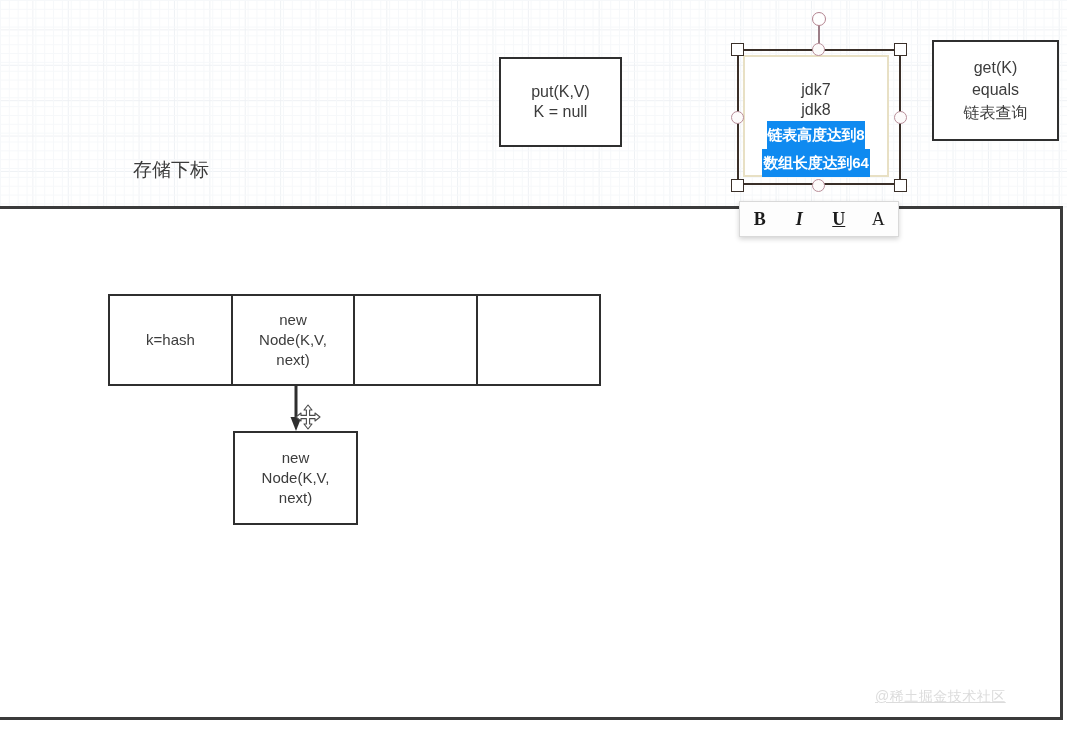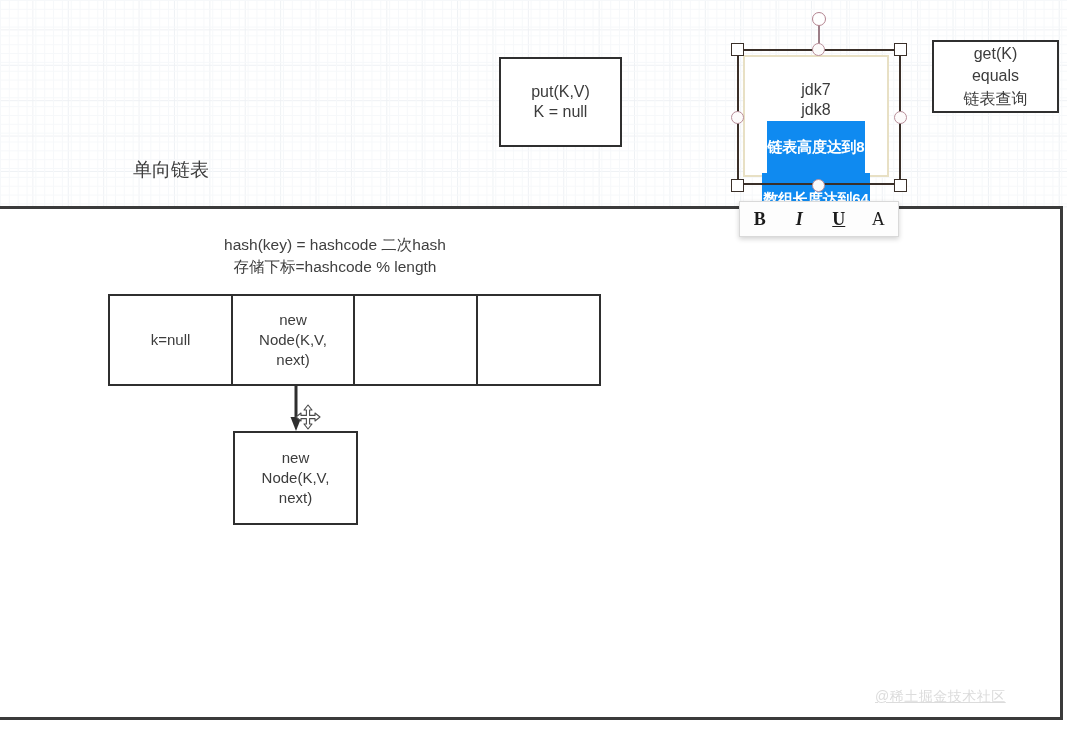--- a/index.html
+++ b/index.html
@@ -100,21 +100,21 @@
   
   #box-put {
     left: 499px; top: 57px;
     width: 123px; height: 90px;
     font-size: 16px;
   }
 
   
   #box-get {
     left: 932px; top: 40px;
-    width: 127px; height: 73px;
+    width: 127px; height: 101px;
     font-size: 16px;
     line-height: 1.38;
   }
 
   
   #hash-formula {
     position: absolute;
     left: 200px; top: 234px;
     width: 270px;
     font-size: 15.5px;
@@ -201,21 +201,21 @@
   .shape-line {
     font-size: 16px;
     color: #3c3c3c;
     line-height: 1.28;
   }
   .shape-line.selected-text {
     background: #0f8af0;
     color: #ffffff;
     font-size: 15px;
     font-weight: bold;
-    padding: 16px 1px;
+    padding: 4px 1px;
     line-height: 1.32;
     letter-spacing: -0.2px;
   }
   
   #selection-rect {
     position: absolute;
     left: 6px; top: 17px;
     width: 164px; height: 136px;
     box-sizing: border-box;
     border: 2.5px solid #3a2f28;
@@ -307,34 +307,32 @@
 
 <div id="canvas">
 
   <div class="grid-band"></div>
 
   <div class="frame-top"></div>
   <div class="frame-right"></div>
   <div class="frame-bottom"></div>
 
 
-  <div id="hash-collision">单向链表</div>
+  <div id="hash-collision">存储下标</div>
 
   <div class="node-box" id="box-put">put(K,V)
 K = null</div>
 
   <div class="node-box" id="box-get">get(K)
 equals
 链表查询</div>
 
-  <div id="hash-formula">hash(key) = hashcode 二次hash
-存储下标=hashcode  % length</div>
 
   <div id="bucket-array">
-    <div class="bucket-cell">k=null</div>
+    <div class="bucket-cell">k=hash</div>
     <div class="bucket-cell">new
 Node(K,V,
 next)</div>
     <div class="bucket-cell"></div>
     <div class="bucket-cell"></div>
   </div>
 
   <svg id="connector-arrow" viewBox="0 0 18 46">
     <line x1="9" y1="0" x2="9" y2="33" stroke="#2f2f2f" stroke-width="3"></line>
     <polygon points="9,45 3.5,31 14.5,31" fill="#2f2f2f"></polygon>

